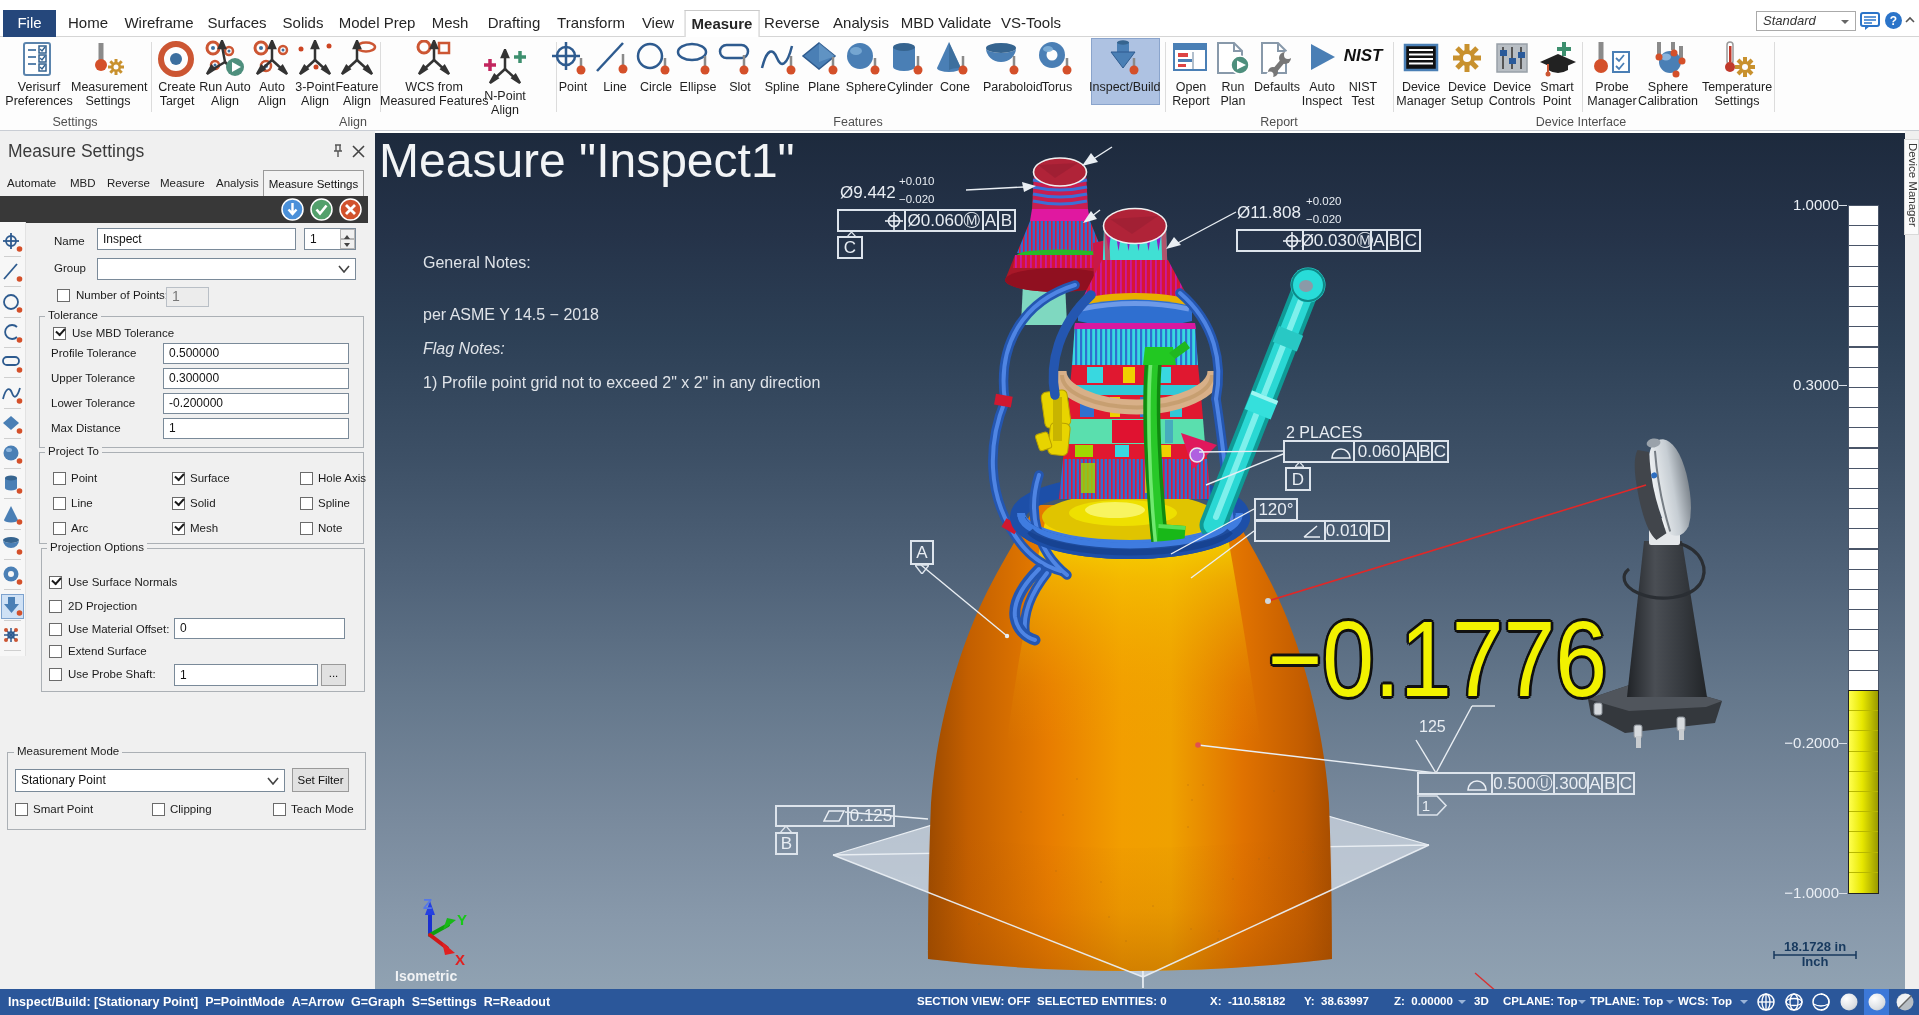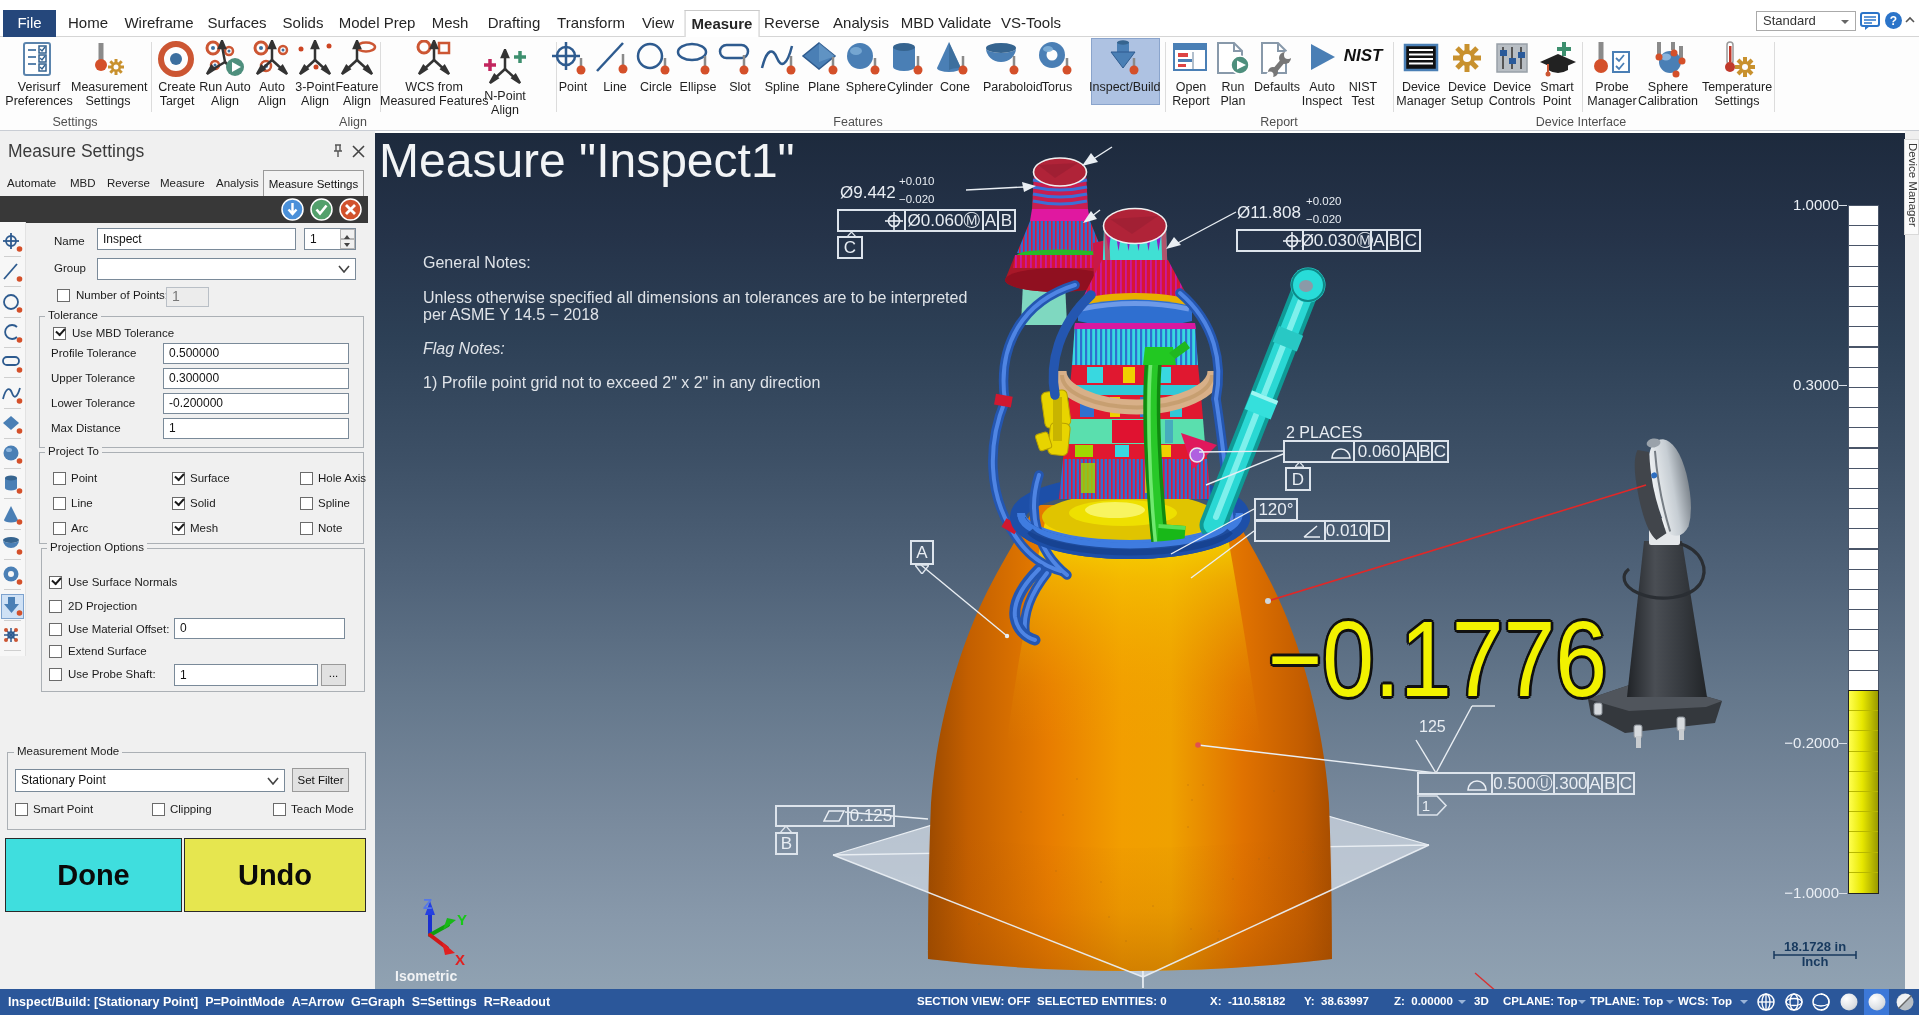--- a/index.html
+++ b/index.html
@@ -11,21 +11,21 @@
 .tab{position:absolute;top:10px;height:27px;font-size:15px;color:#252525;line-height:26px;transform:translateX(-50%);}
 .tab.active{background:#fff;border:1px solid #c9c9c9;border-bottom:none;font-weight:bold;padding:0 6px;transform:translateX(-50%);}
 
 #ribbon{position:absolute;left:0;top:37px;width:1919px;height:94px;background:#fdfdfd;border-bottom:1px solid #c9cdd4;}
 .rsep{position:absolute;top:5px;width:1px;height:70px;background:#dcdcdc;}
 .glabel{position:absolute;top:78px;font-size:12.5px;color:#4f4f4f;transform:translateX(-50%);white-space:nowrap;}
 .ritem{position:absolute;top:3px;transform:translateX(-50%);text-align:center;}
 .ritem .ic{display:block;margin:0 auto;}
 .ritem .lb{font-size:12.5px;color:#1e1e1e;line-height:14px;white-space:nowrap;}
 #inspectHL{position:absolute;left:1091px;top:1px;width:69px;height:67px;background:#aec2e2;border:1px solid #8aa4cc;}
-#standardbox{position:absolute;left:1756px;top:11px;width:100px;height:20px;background:#fff;border:1px solid #aaa;font-size:13px;color:#333;line-height:18px;padding-left:6px;}
+#standardbox{position:absolute;left:1756px;top:11px;width:100px;height:20px;background:#fff;border:1px solid #aaa;font-size:13px;color:#333;line-height:18px;padding-left:6px;font-style:italic;}
 #standardbox:after{content:"";position:absolute;right:6px;top:8px;border:4px solid transparent;border-top-color:#666;}
 
 #panel{position:absolute;left:0;top:131px;width:375px;height:858px;background:#f0f0f0;}
 #ptitle{position:absolute;left:8px;top:10px;font-size:17.5px;color:#3b3b3b;}
 .ptab{position:absolute;top:40px;height:26px;font-size:11.5px;color:#222;line-height:25px;}
 #ptabactive{position:absolute;left:263px;top:39px;width:101px;height:27px;background:#f3f3f3;border:1px solid #9a9a9a;border-bottom:none;text-align:center;font-size:11.5px;white-space:nowrap;line-height:26px;color:#111;}
 #darkbar{position:absolute;left:0;top:65px;width:368px;height:27px;background:#383838;}
 
 .flabel{position:absolute;font-size:11.5px;color:#1b1b1b;white-space:nowrap;}
 .tinput{position:absolute;background:#fff;border:1px solid #7a8a99;font-size:12px;color:#111;padding-left:5px;}
@@ -619,22 +619,20 @@
 <svg class="abs" style="left:267px;top:646px;" width="12" height="8" viewBox="0 0 12 8">
         <path d="M1 1 L6 7 L11 1" fill="none" stroke="#444" stroke-width="1.6"></path>
       </svg>
 <div class="btn" style="left:292px;top:637px;width:57px;height:24px;line-height:22px;">Set Filter</div>
 <div class="cb" style="left:15px;top:672px;"></div>
       <div class="flabel" style="left:33px;top:672px;">Smart Point</div>
 <div class="cb" style="left:152px;top:672px;"></div>
       <div class="flabel" style="left:170px;top:672px;">Clipping</div>
 <div class="cb" style="left:273px;top:672px;"></div>
       <div class="flabel" style="left:291px;top:672px;">Teach Mode</div>
-<div class="bigbtn" style="left:5px;top:707px;width:177px;height:74px;line-height:72px;background:#3fdede;">Done</div>
-<div class="bigbtn" style="left:184px;top:707px;width:182px;height:74px;line-height:72px;background:#e6e64f;">Undo</div>
 
     <div id="vtool">
         <svg class="abs" style="left:2px;top:10px;" width="21" height="20" viewBox="0 0 21 20">
           <g stroke="#2e5b8f" stroke-width="1.8" fill="none">
             <circle cx="9" cy="9" r="5"></circle>
             <line x1="9" y1="1" x2="9" y2="17"></line>
             <line x1="1" y1="9" x2="17" y2="9"></line>
           </g>
           <circle cx="17.5" cy="17" r="2.8" fill="#d4502a"></circle>
         </svg>
@@ -979,21 +977,20 @@
 <path d="M67 809 L80 820 L70 822 Z" fill="#e02020"></path>
 </g>
 <text x="48" y="776" font-size="15" font-weight="bold" fill="#5577e8" font-family="Liberation Sans">Z</text>
 <text x="82" y="792" font-size="15" font-weight="bold" fill="#18c818" font-family="Liberation Sans">Y</text>
 <text x="80" y="832" font-size="15" font-weight="bold" fill="#e02020" font-family="Liberation Sans">X</text>
 <text x="20" y="848" font-size="14" font-weight="bold" fill="#f0f2f4" font-family="Liberation Sans">Isometric</text>
 </svg>
 
     <div id="vptitle">Measure "Inspect1"</div>
     <div class="note" style="left:48px;top:121px;">General Notes:</div>
-    <div class="note" style="left:48px;top:156px;">Unless otherwise specified all dimensions an tolerances are to be interpreted</div>
     <div class="note" style="left:48px;top:173px;">per ASME Y 14.5 − 2018</div>
     <div class="note" style="left:48px;top:207px;font-style:italic;">Flag Notes:</div>
     <div class="note" style="left:48px;top:241px;">1) Profile point grid not to exceed 2" x 2" in any direction</div>
     <div class="ann" style="left:465px;top:50px;font-size:17px;">Ø9.442</div>
 <div class="ann" style="left:524px;top:42px;font-size:11.5px;">+0.010</div>
 <div class="ann" style="left:524px;top:60px;font-size:11.5px;">−0.020</div>
 <div class="fcf" style="left:462px;top:76px;height:23px;">
         <div class="c" style="width:23px;">
           <svg width="20" height="20" viewBox="0 0 20 20">
             <g stroke="#e8edf3" stroke-width="1.6" fill="none">

